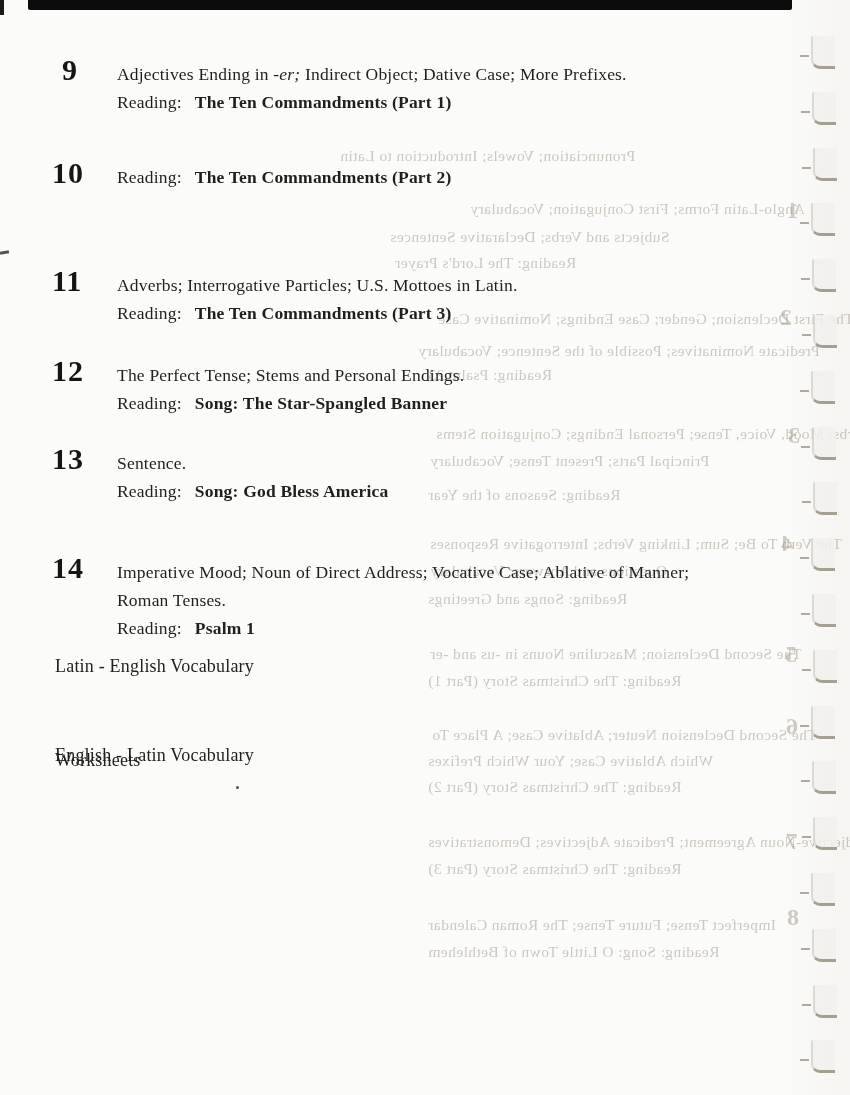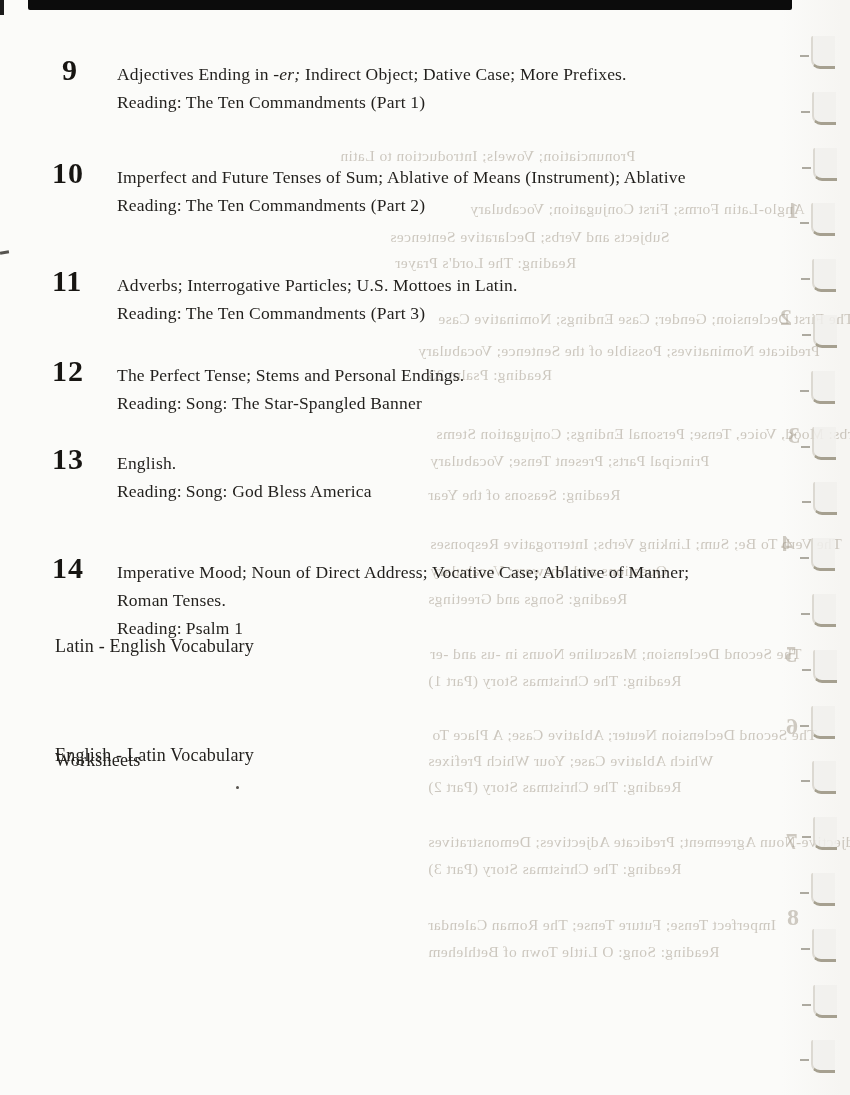--- a/index.html
+++ b/index.html
@@ -11,21 +11,21 @@
   }
   
   .top-bar{position:absolute;left:28px;top:0;width:764px;height:10px;background:#0c0c0c;border-radius:0 0 2px 2px;}
   .corner-sliver{position:absolute;left:0;top:0;width:4px;height:15px;background:#1a1a1a;}
   .left-tick{position:absolute;left:0;top:251px;width:9px;height:3px;background:#55534f;transform:rotate(-10deg);}
   .dot-artifact{position:absolute;left:236px;top:786px;width:3px;height:3px;border-radius:50%;background:#55524d;}
   
   .entry{position:absolute;left:117px;width:690px;font-size:17.5px;line-height:28px;letter-spacing:0.2px;}
   .num{position:absolute;top:-4px;font-weight:bold;font-size:30px;letter-spacing:1px;color:#171512;}
   .desc{display:block;}
-  .reading-title{font-weight:normal;margin-left:4px;}
+  .reading-title{font-weight:bold;margin-left:13px;}
   .section-item{position:absolute;left:55px;font-size:18px;letter-spacing:0.2px;}
   
   .ghost-line{
     position:absolute;white-space:nowrap;font-size:15.5px;letter-spacing:0.4px;
     color:#a79e90;opacity:0.55;transform:scaleX(-1);filter:blur(0.7px);
   }
   .ghost-num{
     position:absolute;font-size:24px;font-weight:bold;
     color:#a39a8b;opacity:0.5;transform:scaleX(-1);filter:blur(0.6px);
   }
@@ -142,47 +142,46 @@
   <main>
 
     <section class="entry" style="top:60px">
       <span class="num" style="left:-55px">9</span>
       <div class="desc"><span>Adjectives Ending in </span><i>-er;</i><span> Indirect Object; Dative Case; More Prefixes.</span></div>
       <div class="reading"><span>Reading:</span><span class="reading-title">The Ten Commandments (Part 1)</span></div>
     </section>
 
     <section class="entry" style="top:163px">
       <span class="num" style="left:-65px">10</span>
-      <div class="desc">Imperfect and Future Tenses of Sum; Ablative of Means (Instrument); Ablative</div>
       <div class="reading"><span>Reading:</span><span class="reading-title">The Ten Commandments (Part 2)</span></div>
     </section>
 
     <section class="entry" style="top:271px">
       <span class="num" style="left:-65px">11</span>
       <div class="desc">Adverbs; Interrogative Particles; U.S. Mottoes in Latin.</div>
       <div class="reading"><span>Reading:</span><span class="reading-title">The Ten Commandments (Part 3)</span></div>
     </section>
 
     <section class="entry" style="top:361px">
       <span class="num" style="left:-65px">12</span>
       <div class="desc">The Perfect Tense; Stems and Personal Endings.</div>
       <div class="reading"><span>Reading:</span><span class="reading-title">Song: The Star-Spangled Banner</span></div>
     </section>
 
     <section class="entry" style="top:449px">
       <span class="num" style="left:-65px">13</span>
-      <div class="desc">English.</div>
+      <div class="desc">Sentence.</div>
       <div class="reading"><span>Reading:</span><span class="reading-title">Song: God Bless America</span></div>
     </section>
 
     <section class="entry" style="top:558px">
       <span class="num" style="left:-65px">14</span>
       <div class="desc">Imperative Mood; Noun of Direct Address; Vocative Case; Ablative of Manner;</div>
       <div class="desc">Roman Tenses.</div>
       <div class="reading"><span>Reading:</span><span class="reading-title">Psalm 1</span></div>
     </section>
 
-    <div class="section-item" style="top:636px">Latin - English Vocabulary</div>
+    <div class="section-item" style="top:656px">Latin - English Vocabulary</div>
     <div class="section-item" style="top:745px">English - Latin Vocabulary</div>
     <div class="section-item" style="top:750px">Worksheets</div>
 
   </main>
 </div>
 
 </body></html>

